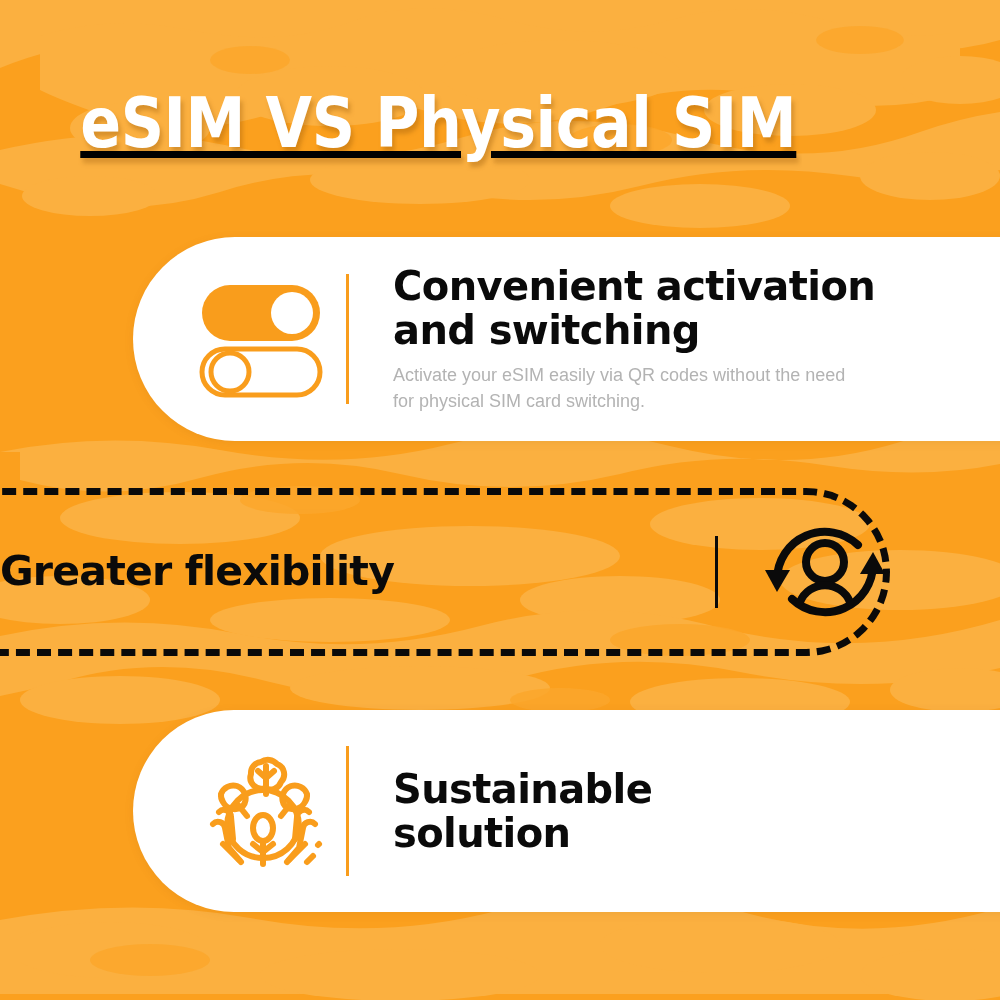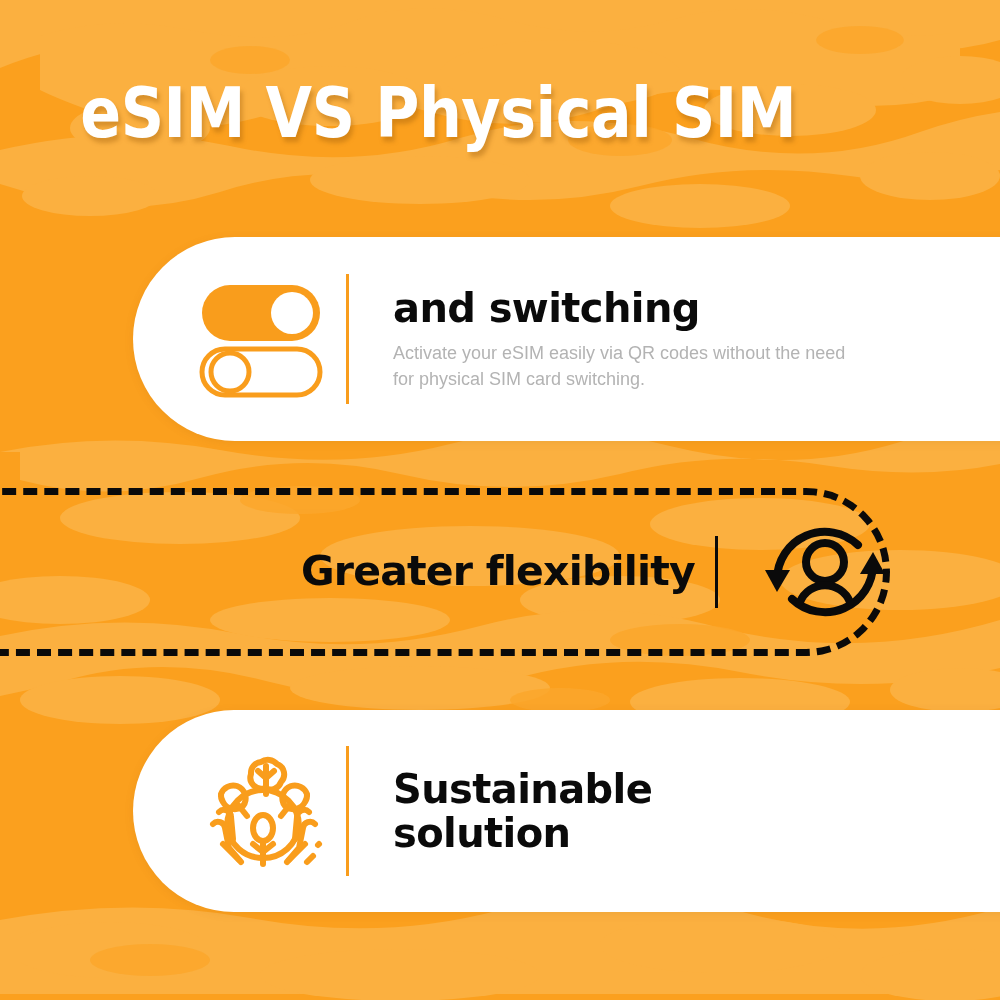--- a/index.html
+++ b/index.html
@@ -11,21 +11,21 @@
   }
 
   
   #canvas{position:absolute;inset:0;width:1000px;height:1000px;overflow:hidden;}
   .grunge{position:absolute;inset:0;pointer-events:none;}
   .grunge svg{display:block;}
 
   
   #title-wrap{
     position:absolute;left:0;top:78px;width:876px;height:90px;
-    display:flex;align-items:flex-start;justify-content:center;
+    display:flex;align-items:center;justify-content:center;text-decoration:underline;
   }
   #title{
     font-family:"DejaVu Sans", sans-serif;
     font-weight:bold;
     font-size:70px;
     line-height:1;
     color:#ffffff;
     letter-spacing:-0.5px;
     transform:scaleX(0.86);
     transform-origin:center center;
@@ -75,21 +75,21 @@
     border:7px dashed #0a0a0a;
     border-left:none;
     border-radius:0 84px 84px 0;
     box-sizing:border-box;
   }
   #band-inner{
     position:absolute;left:0;top:488px;width:900px;height:168px;
     display:flex;align-items:center;
   }
   #band-text{
-    flex:1 1 auto;text-align:right;padding-right:20px;
+    flex:1 1 auto;text-align:left;padding-right:20px;
   }
   #band-title{
     font-family:"DejaVu Sans", sans-serif;
     font-weight:bold;font-size:41px;line-height:1.05;
     color:#0a0a0a;letter-spacing:-0.8px;
   }
   #band-sub{
     font-family:"Liberation Sans", sans-serif;
     font-size:19px;color:#151515;margin-top:11px;
   }
@@ -162,20 +162,21 @@
       <svg width="130" height="120" viewBox="0 0 130 120">
         <rect x="4" y="6" width="118" height="56" rx="28" fill="#f99d1c"></rect>
         <circle cx="94" cy="34" r="21" fill="#ffffff"></circle>
         <rect x="4" y="70" width="118" height="46" rx="23" fill="none" stroke="#f99d1c" stroke-width="5"></rect>
         <circle cx="32" cy="93" r="19" fill="none" stroke="#f99d1c" stroke-width="5"></circle>
       </svg>
     </div>
     <div class="card-divider"></div>
     <div class="card-text">
       <div class="card-title">
+        <span>Convenient activation</span>
         <span class="l2">and switching</span>
       </div>
       <div class="card-body">Activate your eSIM easily via QR codes without the need for physical SIM card switching.</div>
     </div>
   </div>
 
   <div id="band-flexibility"></div>
   <div id="band-inner">
     <div id="band-text">
       <div id="band-title">Greater flexibility</div>

